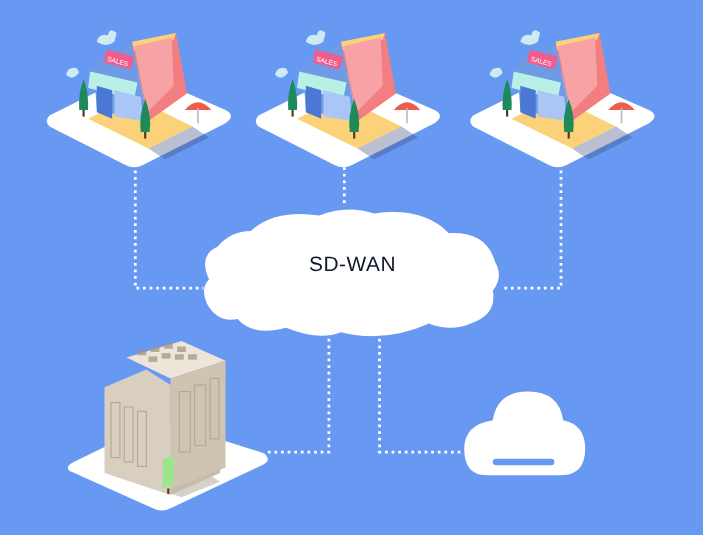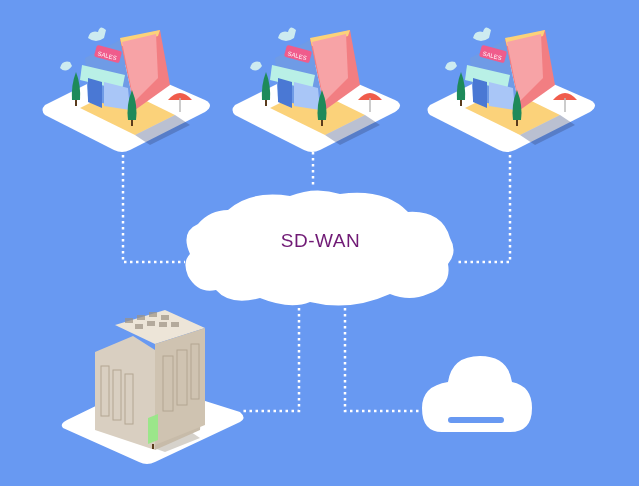--- a/index.html
+++ b/index.html
@@ -1,19 +1,19 @@
 <!DOCTYPE html>
 <html><head>
 <meta charset="utf-8">
 <style>
   html, body { margin:0; padding:0; }
   body { width:639px; height:486px; background:#6899F2; position:relative; overflow:hidden; font-family:"Liberation Sans", sans-serif; }
   .abs { position:absolute; }
   svg.full { position:absolute; left:0; top:0; }
-  .cloud-label { position:absolute; left:183px; top:230px; width:275px; text-align:center; font-size:19px; color:#701a75; letter-spacing:0.5px; }
+  .cloud-label { position:absolute; left:183px; top:230px; width:275px; text-align:center; font-size:19px; color:#0f172a; letter-spacing:0.5px; }
 </style>
 </head>
 <body>
 
 <svg class="full" width="639" height="486" viewBox="0 0 639 486">
   <g fill="none" stroke="#ffffff" stroke-width="2.5" stroke-dasharray="2.5 3.5">
     <path d="M123 155 L123 262 L185 262"></path>
     <path d="M313 152 L313 188"></path>
     <path d="M510 155 L510 262 L455 262"></path>
     <path d="M299 308 L299 411 L242 411"></path>

